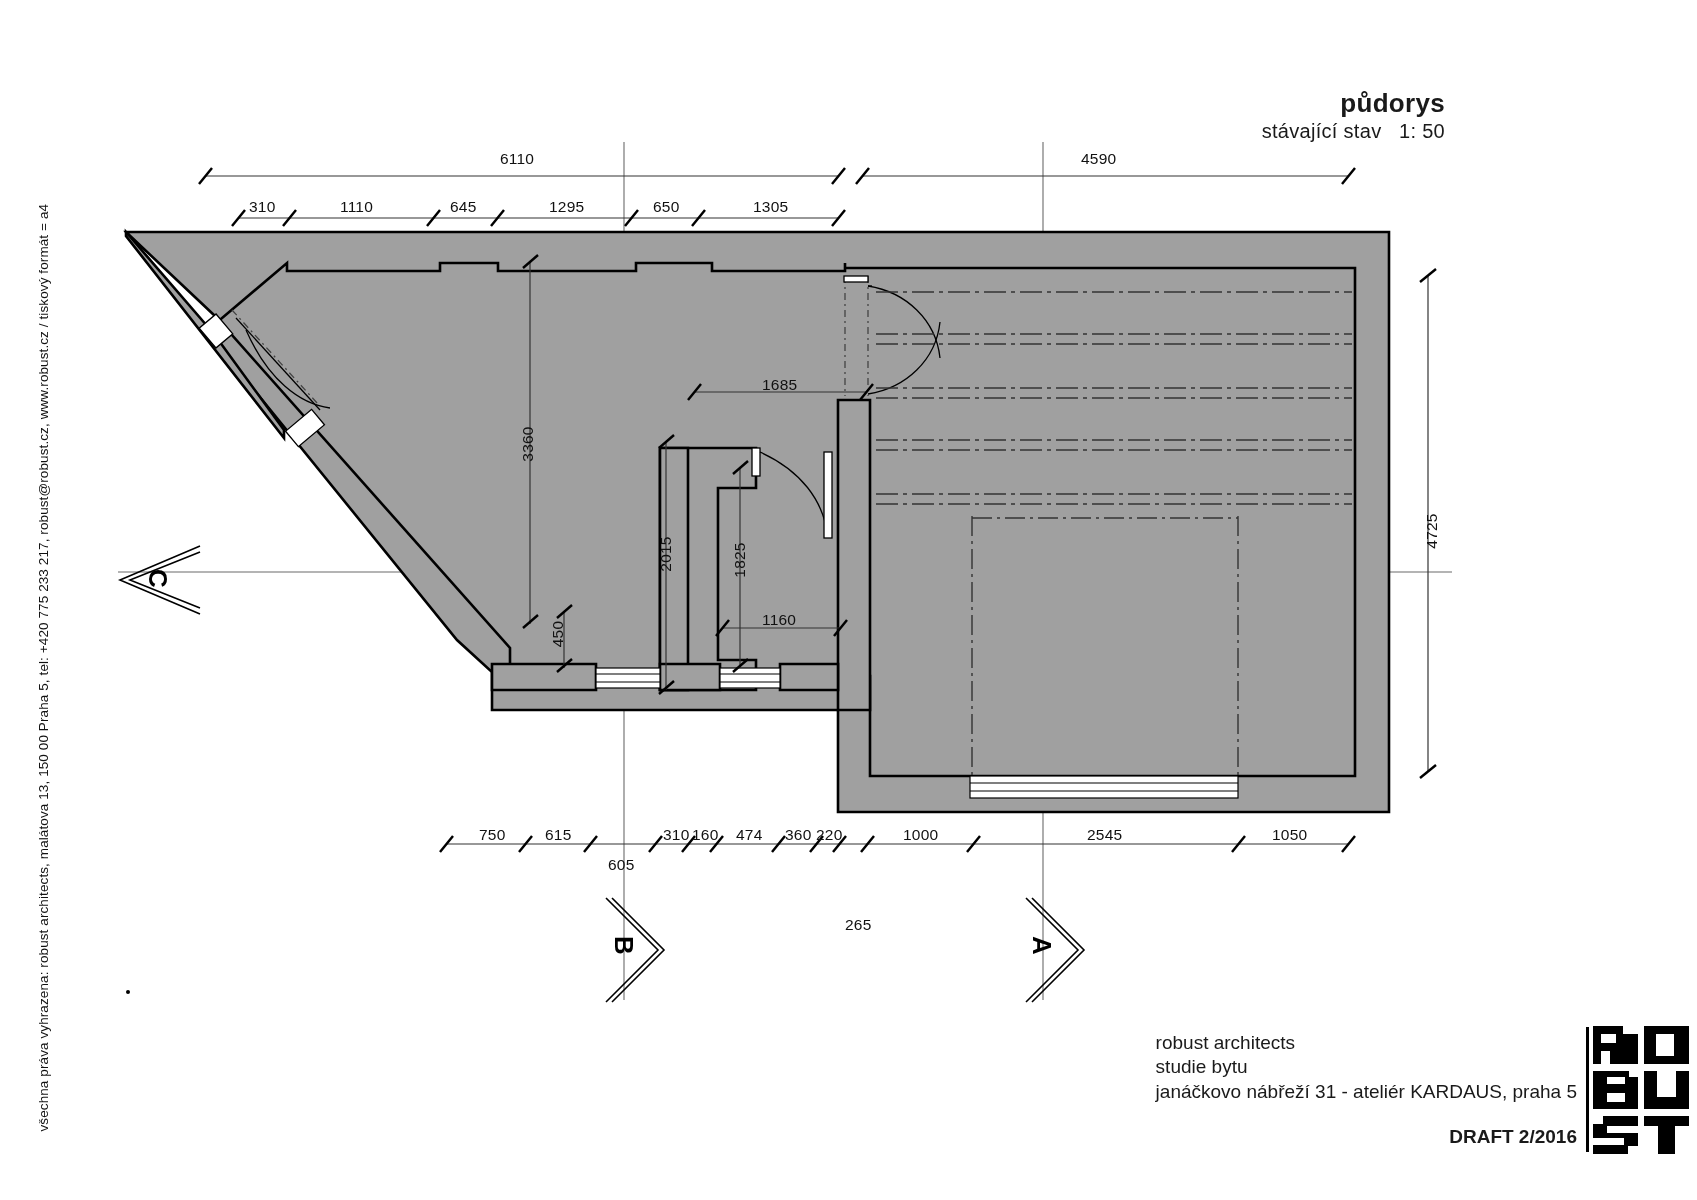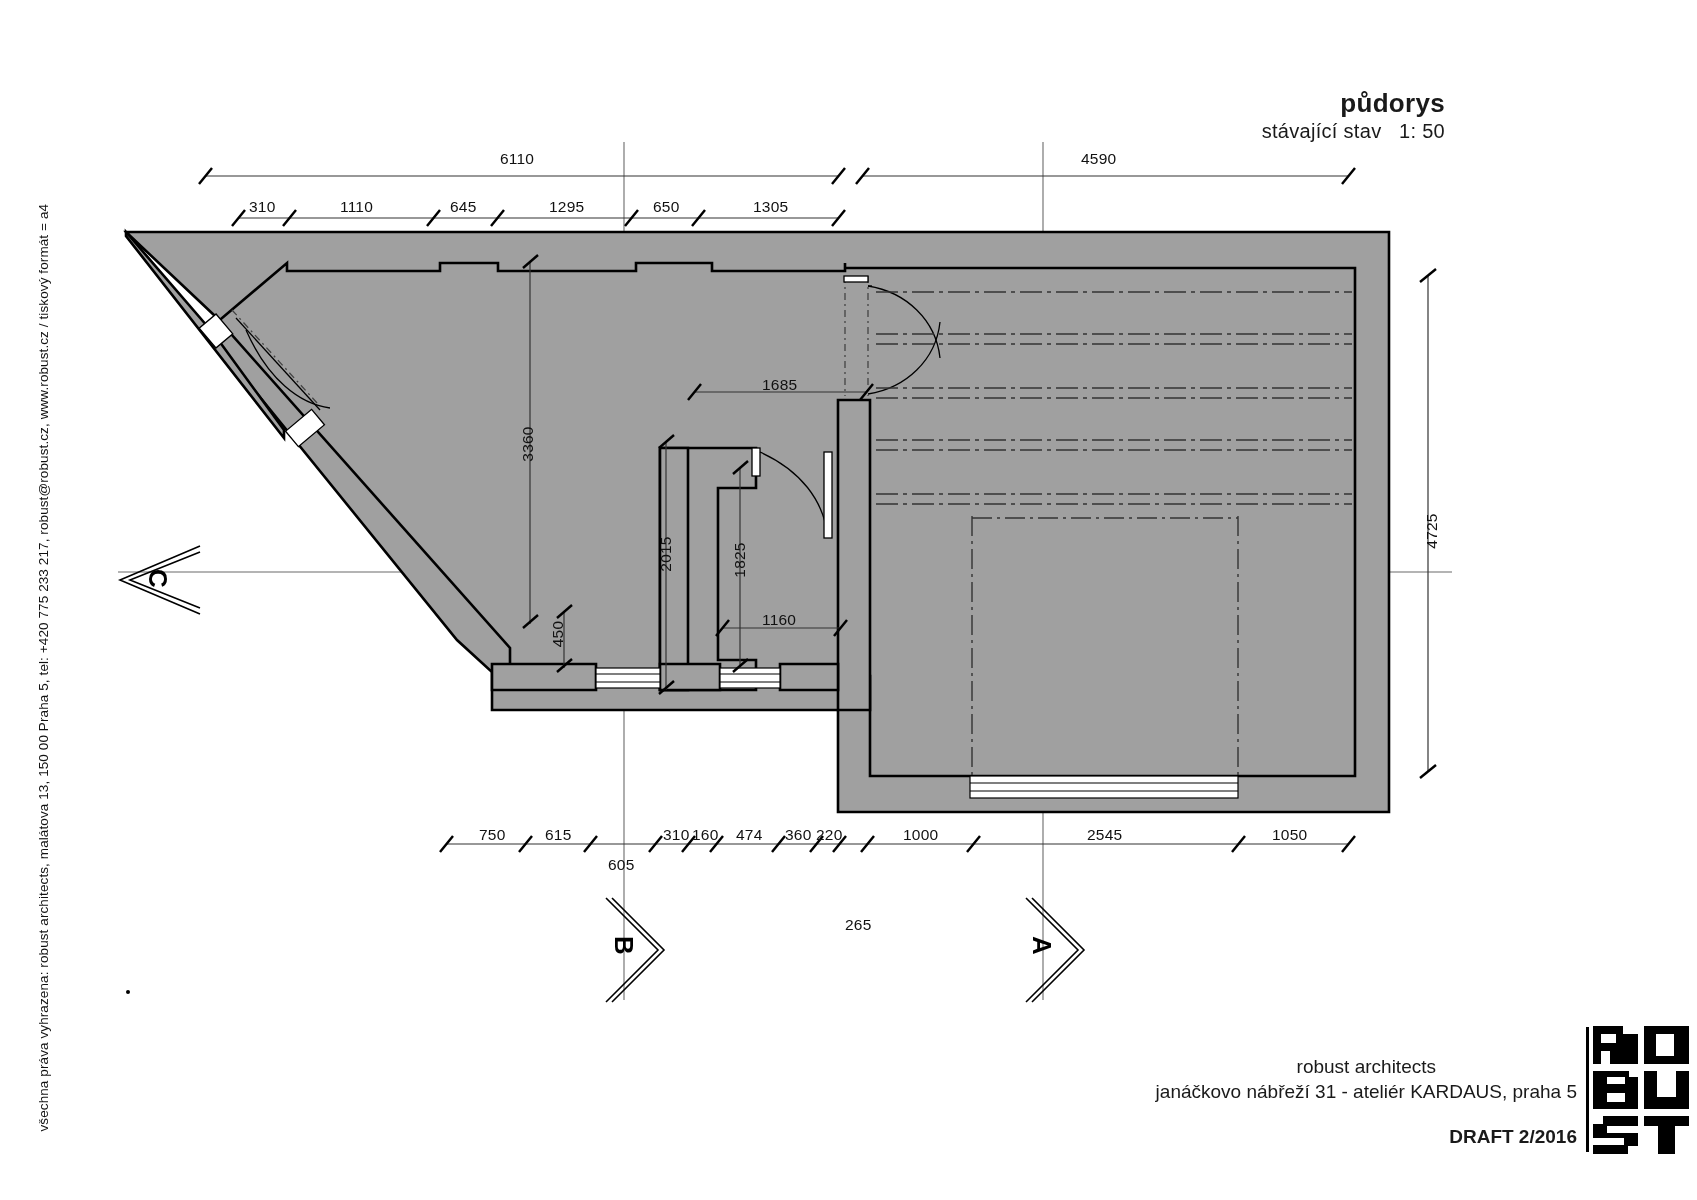--- a/index.html
+++ b/index.html
@@ -25,21 +25,21 @@
     position:absolute; left:-477px; top:604px;
     width:1040px; text-align:left;
     transform:rotate(-90deg); transform-origin:center center;
     font-size:13.5px; letter-spacing:.1px; white-space:nowrap;
     color:#111;
   }
 
   
   .tb{
     position:absolute; right:120px; bottom:96px;
-    text-align:center; line-height:1.28; font-size:19px;
+    text-align:left; line-height:1.28; font-size:19px;
   }
   .tb .l1,.tb .l2,.tb .l3{white-space:nowrap;}
   .tb-draft{
     position:absolute; right:120px; bottom:52px;
     font-size:19px; font-weight:bold; white-space:nowrap;
   }
   .tb-rule{
     position:absolute; right:108px; bottom:48px;
     width:3px; height:125px; background:#000;
   }
@@ -309,20 +309,21 @@
 
   <div class="dimtxt" style="left:762px;top:376px;">1685</div>
   <div class="dimtxt" style="left:762px;top:611px;">1160</div>
 
   <div class="sect-letter" style="left:148px;top:563px;transform:rotate(90deg);">C</div>
   <div class="sect-letter" style="left:614px;top:930px;transform:rotate(90deg);">B</div>
   <div class="sect-letter" style="left:1032px;top:930px;transform:rotate(90deg);">A</div>
 
   <div class="tb">
     <div class="l1">robust architects</div>
+    <div class="l2">studie bytu</div>
     <div class="l3">janáčkovo nábřeží 31 - ateliér KARDAUS, praha 5</div>
   </div>
   <div class="tb-draft">DRAFT 2/2016</div>
   <div class="tb-rule"></div>
 
   <div class="logo">
     <div class="logo-row">
       <span class="logo-cell">
         <svg width="45" height="38" viewBox="0 0 45 38">
             <g fill="#000">

